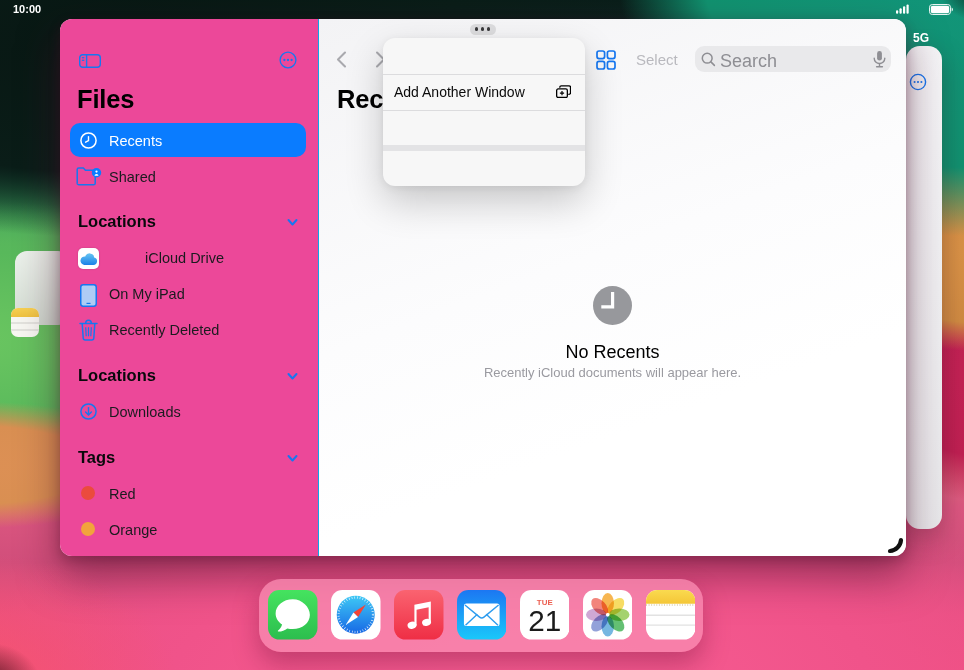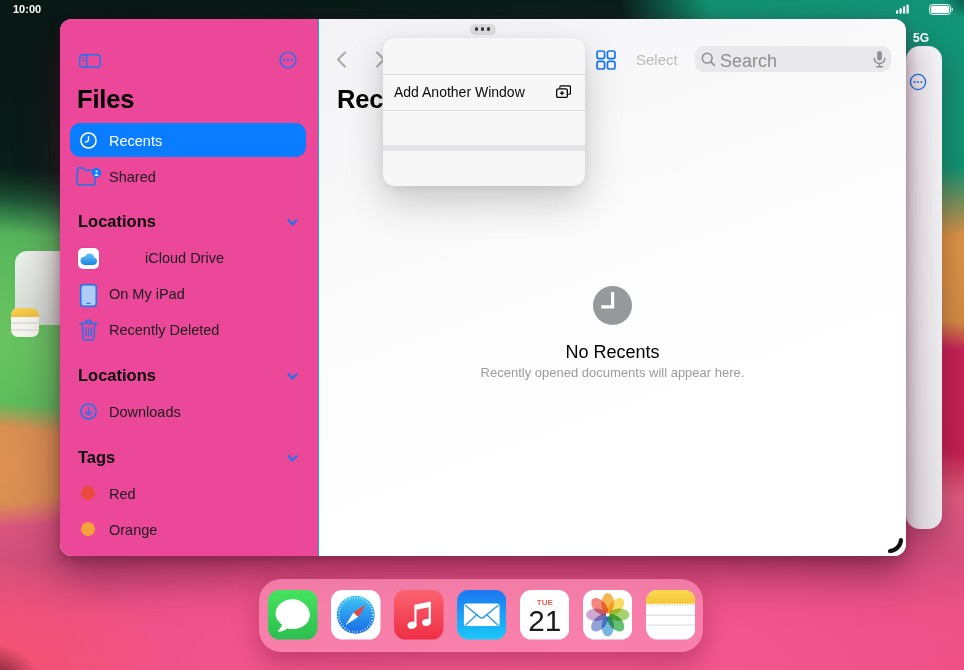--- a/index.html
+++ b/index.html
@@ -163,21 +163,21 @@
         <line x1="3.6" y1="16.8" x2="9.4" y2="16.8" stroke="#8E8E93" stroke-width="1.4" stroke-linecap="round"></line>
       </svg>
 
       <div style="position:absolute;left:18px;top:65.5px;font-size:25.5px;font-weight:bold;color:#000;letter-spacing:-0.2px;">Recents</div>
 
       <svg style="position:absolute;left:274px;top:266.8px;" width="39" height="39" viewBox="0 0 39 39">
         <circle cx="19.5" cy="19.5" r="19.5" fill="#97989C"></circle>
         <path d="M19.6 5.9 L19.6 20.9 L8.3 20.9" fill="none" stroke="#fff" stroke-width="3.2" stroke-linejoin="miter"></path>
       </svg>
       <div style="position:absolute;left:0px;top:322.5px;width:587px;text-align:center;font-size:18px;font-weight:normal;color:#000;">No Recents</div>
-      <div style="position:absolute;left:0px;top:346px;width:587px;text-align:center;font-size:13px;color:#9A9AA0;">Recently opened documents will appear here.</div>
+      <div style="position:absolute;left:0px;top:346px;width:587px;text-align:center;font-size:13px;color:#9A9AA0;">Recently iCloud documents will appear here.</div>
 
       <svg style="position:absolute;left:568px;top:518px;" width="20" height="20" viewBox="0 0 20 20">
         <path d="M3 14 a12 12 0 0 0 11 -11" fill="none" stroke="#111" stroke-width="4.2" stroke-linecap="round"></path>
       </svg>
     </div>
   </div>
 
   <div style="position:absolute;left:469.5px;top:23.5px;width:26px;height:11px;border-radius:5.5px;background:#DCDCDE;">
     <div style="position:absolute;left:5px;top:3.8px;width:3.4px;height:3.4px;border-radius:50%;background:#39393B;"></div>
     <div style="position:absolute;left:11.3px;top:3.8px;width:3.4px;height:3.4px;border-radius:50%;background:#39393B;"></div>

